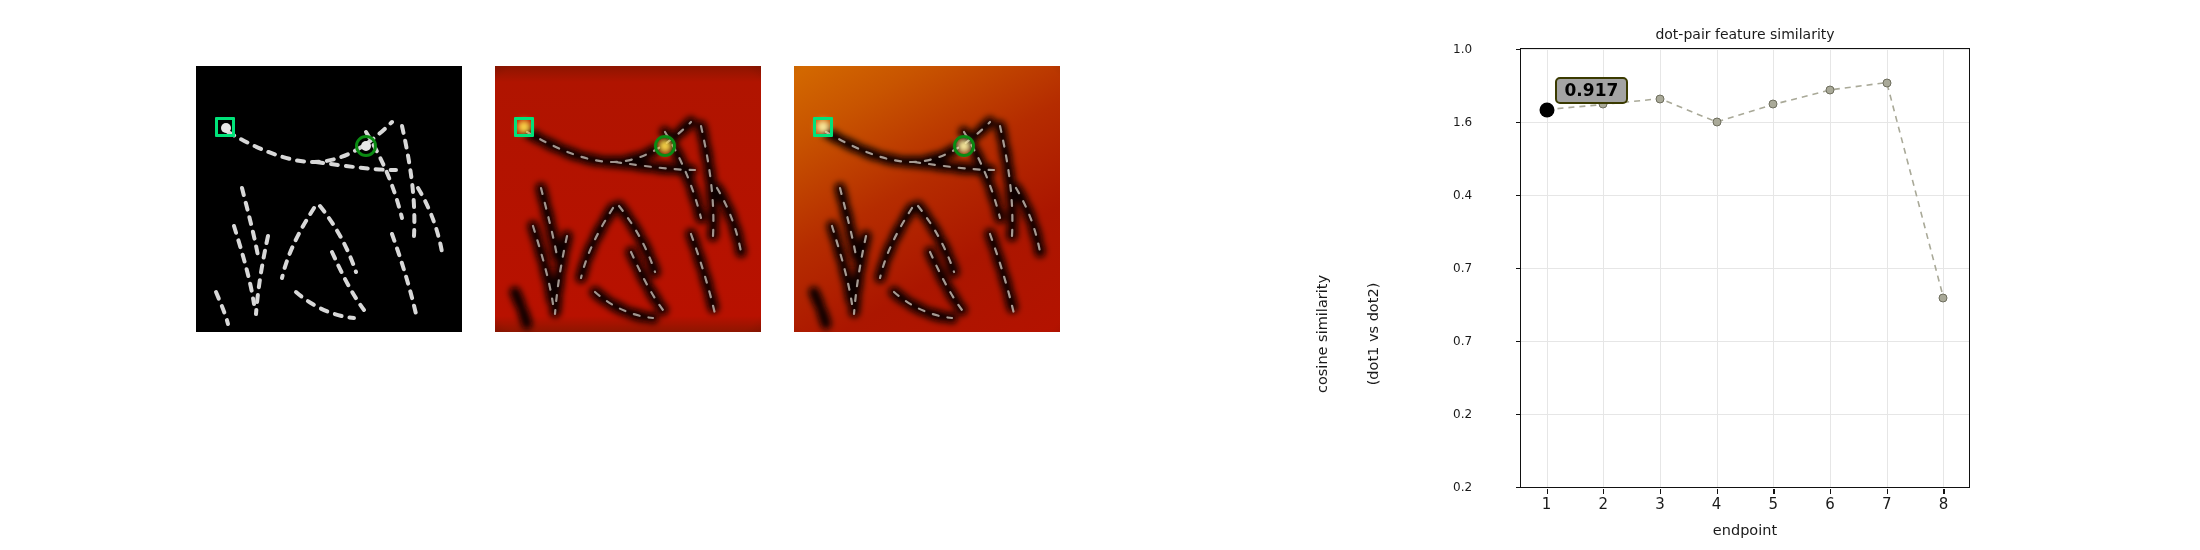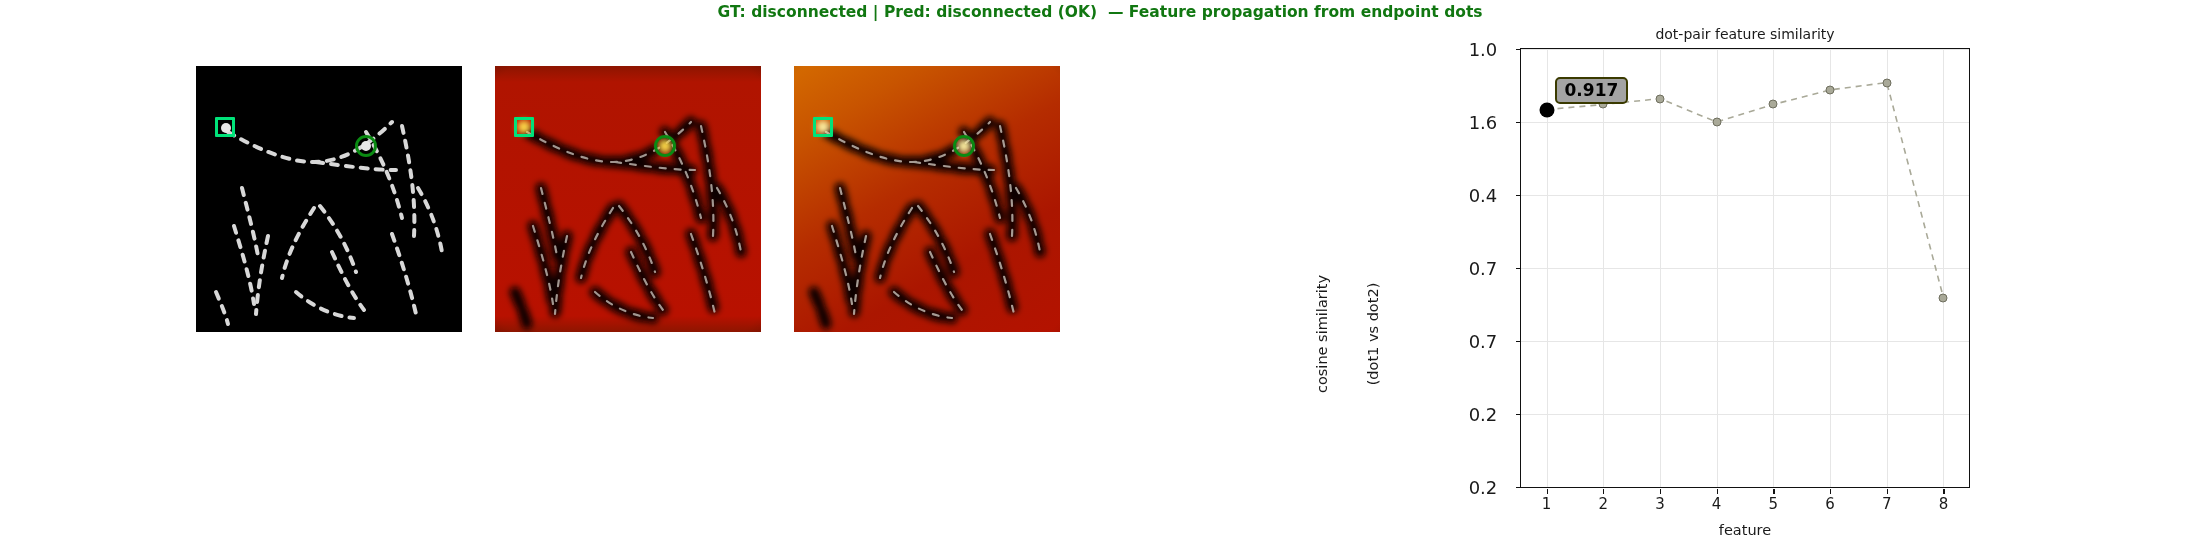--- a/index.html
+++ b/index.html
@@ -72,22 +72,22 @@
   }
   #chart .plot{
     position:absolute;left:0;top:0;width:450px;height:440px;
     border:1.1px solid #111;box-sizing:border-box;background:#fff;
   }
   #chart .grid-line{position:absolute;background:#e6e6e6;}
   #chart .grid-h{left:0;width:100%;height:1px;}
   #chart .grid-v{top:0;height:100%;width:1px;}
 
   .ytick-label{
-    position:absolute;right:456px;text-align:center;width:60px;
-    font-size:18px;color:#1a1a1a;transform:translateY(-50%);
+    position:absolute;right:456px;text-align:left;width:60px;
+    font-size:12px;color:#1a1a1a;transform:translateY(-50%);
   }
   .ytick-mark{position:absolute;left:-5px;width:5px;height:1.2px;background:#111;}
   .xtick-label{
     position:absolute;top:446px;width:40px;text-align:center;
     font-size:15px;color:#1a1a1a;transform:translateX(-50%);
   }
   .xtick-mark{position:absolute;top:440px;width:1.2px;height:5px;background:#111;}
 
   .xaxis-title{
     position:absolute;left:0;top:474px;width:450px;text-align:center;
@@ -115,21 +115,20 @@
     padding:1px 8px 2px 8px;font-size:17px;font-weight:bold;color:#000;
     line-height:20px;white-space:nowrap;
   }
   svg{display:block;}
 </style>
 </head>
 <body>
 
 <div class="figure">
 
-  <div class="suptitle">GT: disconnected | Pred: disconnected (OK)  — Feature propagation from endpoint dots</div>
 
   <div class="panel" id="panel-input">
     <div class="panel-title">
       <div>input</div>
       <div>(circle=dot1, square=dot2)</div>
     </div>
     <div class="panel-img">
       <svg class="strokes" viewBox="0 0 266 266">
         <g stroke="#d8d8d8" stroke-width="4" fill="none" stroke-linecap="round" stroke-dasharray="7 8">
           <path d="M32 66 C 60 82, 90 96, 118 96 C 146 96, 172 80, 196 56"></path>
@@ -324,16 +323,16 @@
         <div class="dp" title="3: 0.932" style="left: 138.937px; top: 49.64px;"></div>
         <div class="dp" title="4: 0.9" style="left: 195.646px; top: 73px;"></div>
         <div class="dp" title="5: 0.924" style="left: 252.354px; top: 55.48px;"></div>
         <div class="dp" title="6: 0.944" style="left: 309.063px; top: 40.88px;"></div>
         <div class="dp" title="7: 0.954" style="left: 365.772px; top: 33.58px;"></div>
         <div class="dp" title="8: 0.659" style="left: 422.481px; top: 248.93px;"></div>
         <div class="dp-current" style="left: 25.519px; top: 60.59px;"></div>
         <div class="callout" style="left: 39.519px; top: 54.59px;">0.917</div>
       </div>
 
-    <div class="xaxis-title">feature</div>
+    <div class="xaxis-title">endpoint</div>
   </div>
 
 </div>
 
 </body></html>

